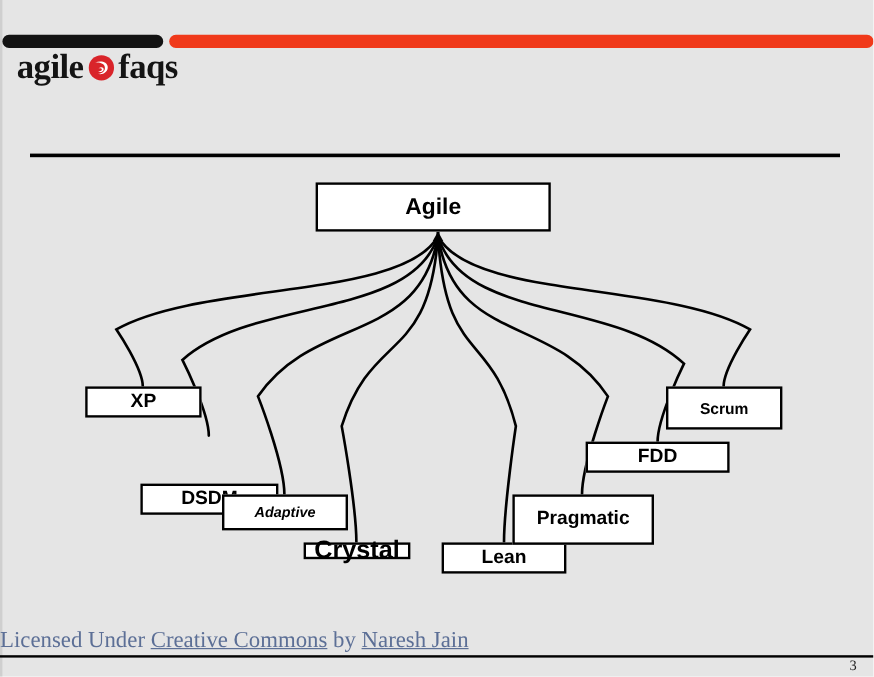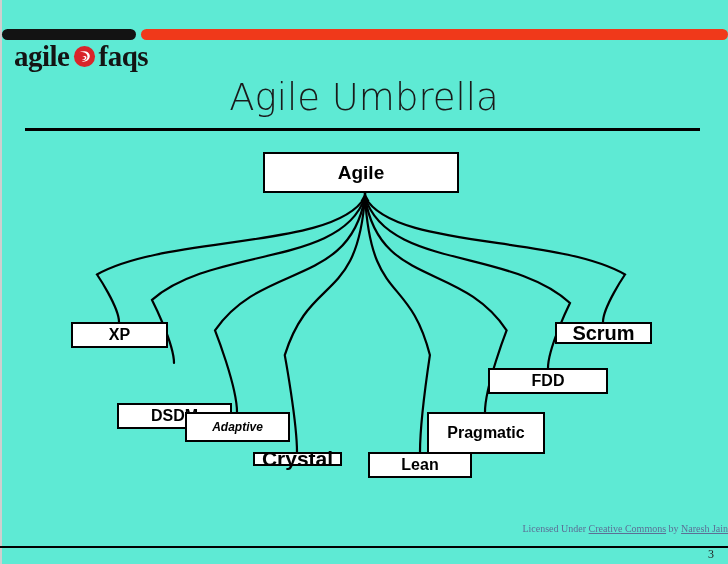--- a/index.html
+++ b/index.html
@@ -8,21 +8,21 @@
     background: #ffffff;
   }
   body {
     font-family: "Liberation Sans", sans-serif;
   }
   #slide {
     position: relative;
     width: 728px;
     height: 564px;
     overflow: hidden;
-    background: #5eead4;
+    background: #e5e5e5;
   }
 
   
   .topbar {
     position: absolute;
     height: 11px;
     border-radius: 6px;
   }
   .topbar-black {
     left: 2px;
@@ -103,23 +103,23 @@
     color: #000000;
     z-index: 3;
   }
 
   
   .footer-credit {
     position: absolute;
     left: 0;
     top: 523px;
     width: 728px;
-    text-align: right;
+    text-align: left;
     font-family: "Liberation Serif", serif;
-    font-size: 10px;
+    font-size: 19px;
     color: #5c6f96;
   }
   .footer-credit a,
   .footer-credit .lnk {
     color: #5c6f96;
     text-decoration: underline;
   }
   .footer-rule {
     position: absolute;
     left: 0px;
@@ -160,21 +160,20 @@
     <span class="logo-mark">
       <svg viewBox="0 0 24 24" width="23" height="23" aria-hidden="true">
         <circle cx="12" cy="12" r="11" fill="#D9242A"></circle>
         <path d="M6.5 7.5 C11 5.5, 17 6.5, 17.5 11 C18 15.5, 13 18.5, 9 17.2 C12.5 17.2, 15.5 15, 15 11.5 C14.5 8.2, 10.5 7, 6.5 7.5 Z" fill="#ffffff"></path>
         <path d="M9.5 12.5 C11.5 10.8, 14 11.4, 14 13.2 C14 15.2, 11.5 16.2, 9.2 15.4 C11.2 15.2, 12.6 14.4, 12.4 13.3 C12.2 12.3, 10.9 12.2, 9.5 12.5 Z" fill="#ffffff"></path>
       </svg>
     </span>
     <span>faqs</span>
   </div>
 
-  <div class="slide-title">Agile Umbrella</div>
   <div class="title-rule"></div>
 
   <svg id="diagram" viewBox="0 0 728 564" aria-hidden="true">
     <g id="ribs" fill="none" stroke="#000000" stroke-width="2.2" stroke-linecap="round">
         <path d="M 365 197 C 335.48 249.5, 168.2 234.5, 97 274.5 C 97 274.5, 119 307, 119 322"></path>
         <path d="M 365 197 C 342.08 266.72, 212.2 246.8, 152 299.92 C 152 299.92, 174 343.08, 174 363"></path>
         <path d="M 365 197 C 349.64 287.3, 262.6 261.5, 215 330.3 C 215 330.3, 237 386.2, 237 412"></path>
         <path d="M 365 197 C 356.84 304.1, 310.6 273.5, 284.76 355.1 C 284.76 355.1, 297 421.4, 297 452"></path>
         <path d="M 365 197 C 371.6 304.1, 409 273.5, 429.9 355.1 C 429.9 355.1, 420 421.4, 420 452"></path>
         <path d="M 365 197 C 379.4 287.3, 461 261.5, 506.6 330.3 C 506.6 330.3, 485 386.2, 485 412"></path>
@@ -205,21 +204,21 @@
       </div>
       <div class="dnode" style="left: 368px; top: 452px; width: 104px; height: 26px; font-size: 16px; align-items: center;">
         <span>Lean</span>
       </div>
       <div class="dnode" style="left: 427px; top: 412px; width: 118px; height: 42px; font-size: 16px;">
         <span>Pragmatic</span>
       </div>
       <div class="dnode" style="left: 488px; top: 368px; width: 120px; height: 26px; font-size: 16px;">
         <span>FDD</span>
       </div>
-      <div class="dnode" style="left: 555px; top: 322px; width: 97px; height: 22px; font-size: 20px;">
+      <div class="dnode" style="left: 555px; top: 322px; width: 97px; height: 36px; font-size: 13px;">
         <span>Scrum</span>
       </div>
     </div>
 
   <div class="footer-credit">
     <span>Licensed Under </span><span class="lnk">Creative Commons</span><span> by </span><span class="lnk">Naresh Jain</span>
   </div>
   <div class="footer-rule"></div>
   <div class="page-number">3</div>
 

